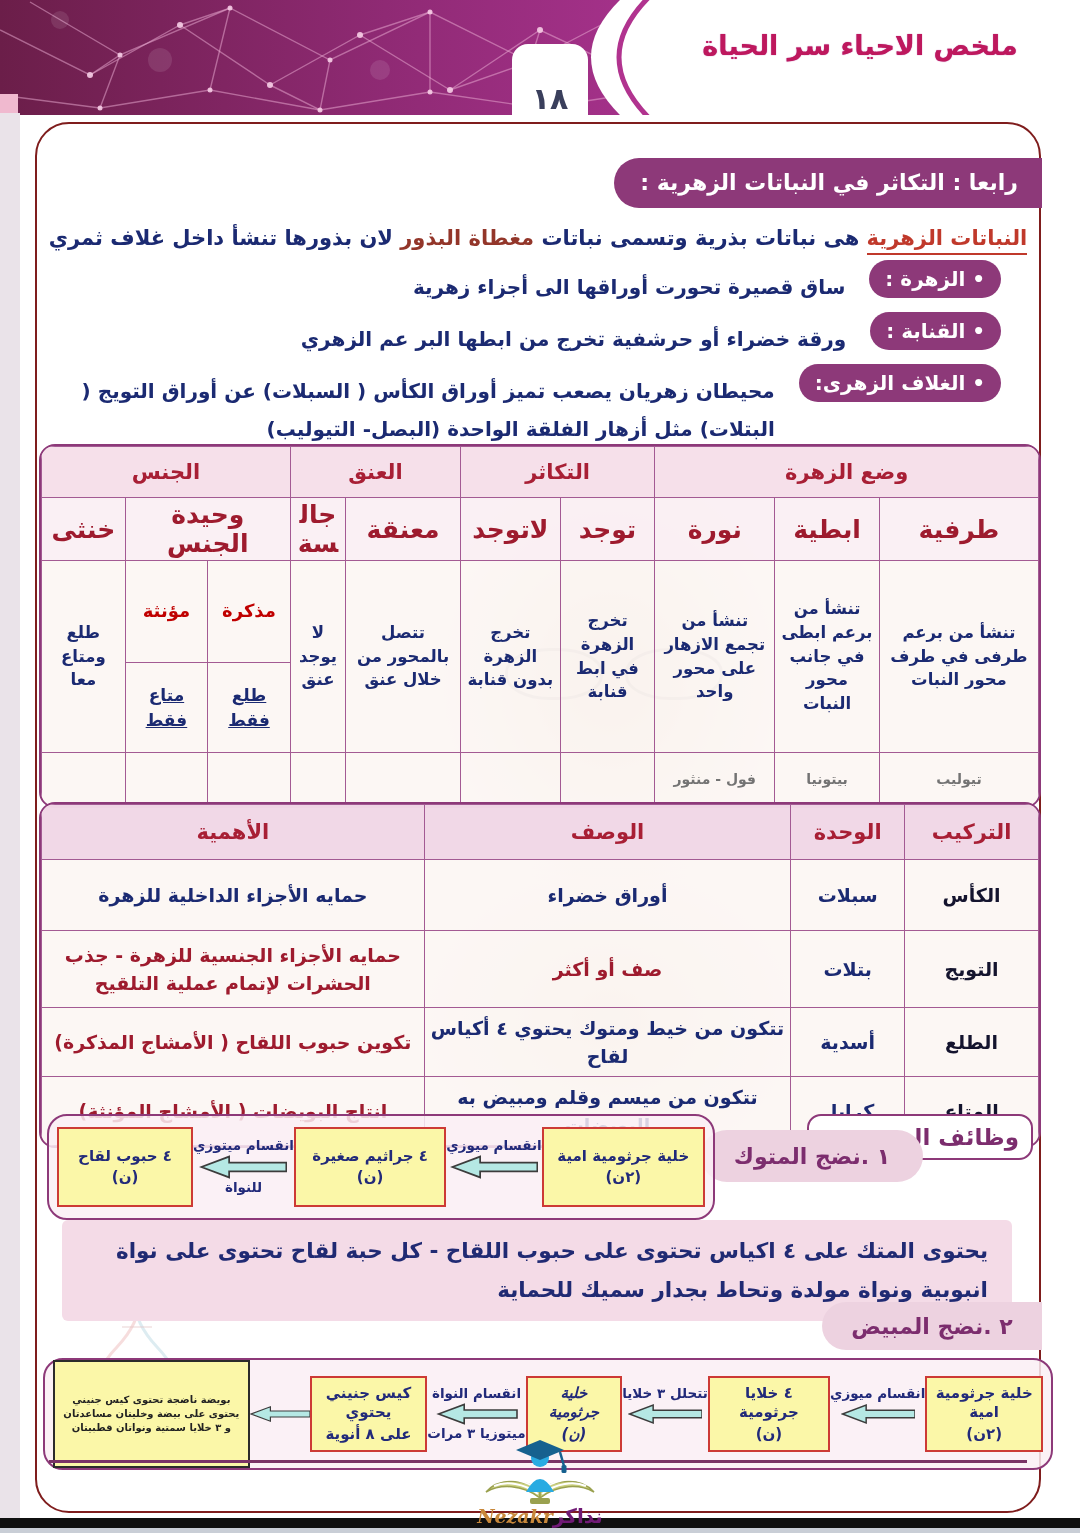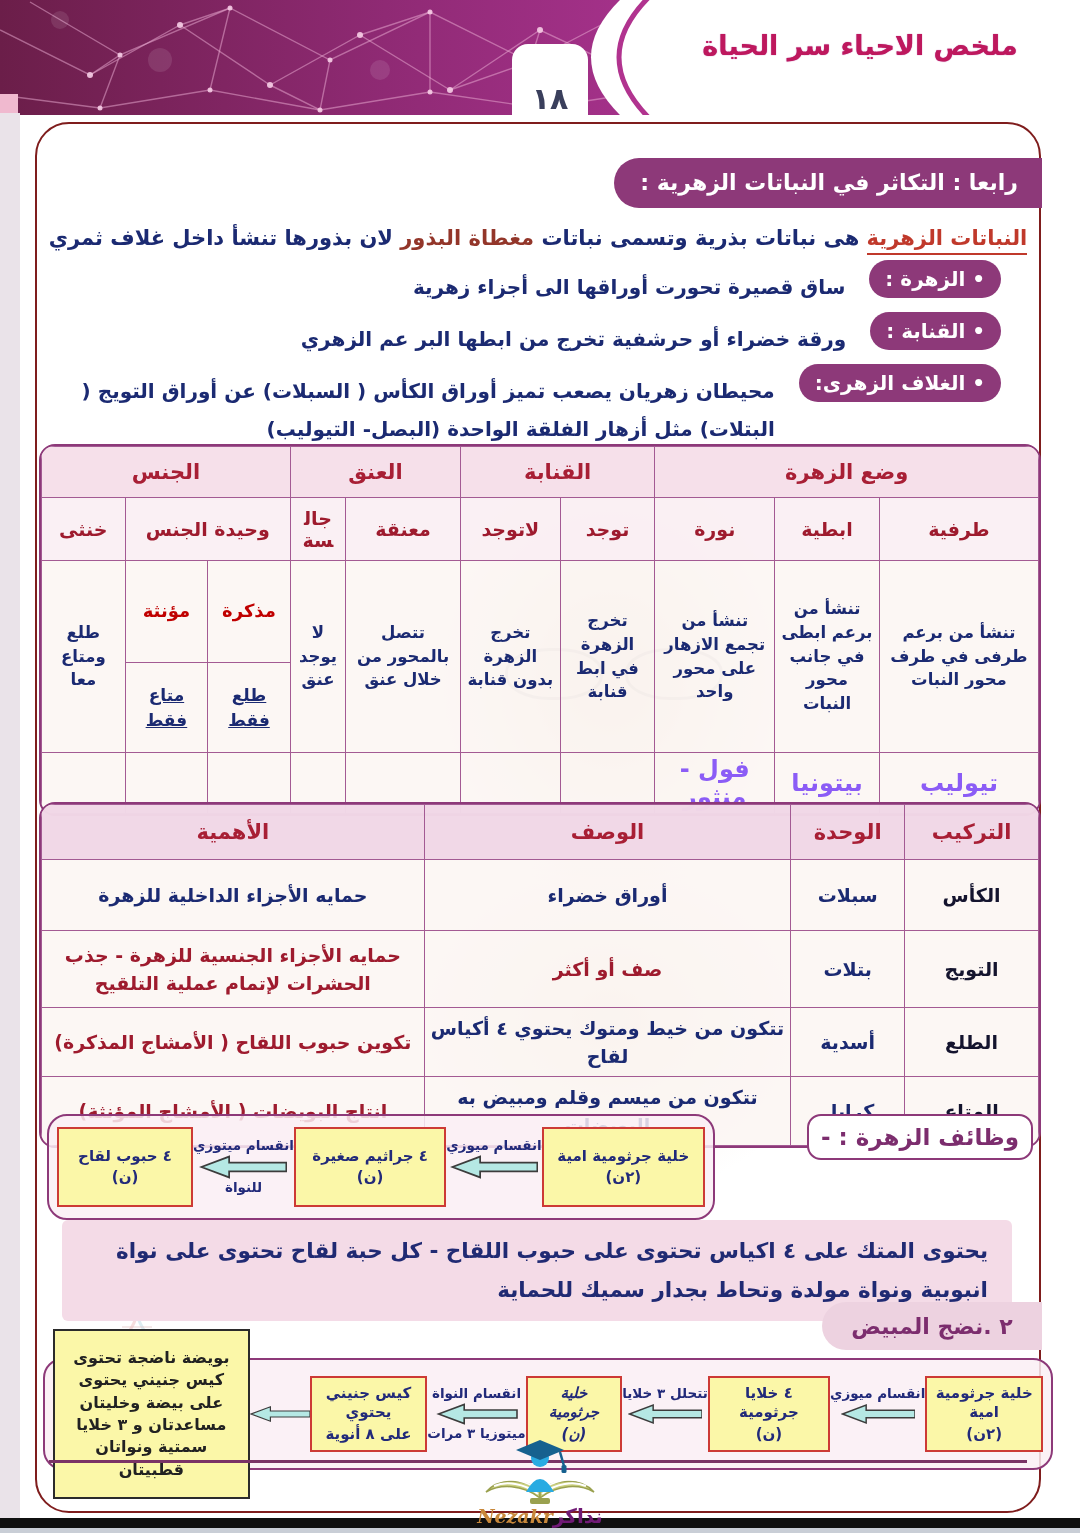--- a/index.html
+++ b/index.html
@@ -54,27 +54,27 @@
   .def3 .def-text{max-width:795px;}
 
   
   .tbl-wrap{position:absolute;border:2.5px solid #8d3979;border-radius:16px;overflow:hidden;background:rgba(251,245,241,.6);}
   table{border-collapse:collapse;table-layout:fixed;}
   td{border:1.6px solid #a35a93;text-align:center;vertical-align:middle;padding:2px 4px;word-wrap:break-word;}
 
   .t1-pos{left:2px;top:320px;width:998px;}
   .t1{width:998px;direction:rtl;}
   .t1 .grp td{height:46px;background:rgba(245,222,233,.95);color:#a81f35;font-size:21px;font-weight:bold;}
-  .t1 .sub td{height:58px;background:rgba(250,238,243,.9);color:#9e1b2e;font-size:19px;font-weight:bold;}
+  .t1 .sub td{height:58px;background:rgba(250,238,243,.9);color:#9e1b2e;font-size:25px;font-weight:bold;}
   .t1 .bod td{background:rgba(251,246,242,.55);color:#1b2a72;font-size:16.5px;font-weight:bold;line-height:1.45;}
   .t1 .r1{height:102px;}
   .t1 .r2{height:90px;}
   .t1 td.redcell{color:#c00000;font-size:18px;}
   .t1 td.uline{text-decoration:underline;font-size:17px;}
-  .t1 .ex td{height:48px;background:rgba(251,246,242,.55);color:#8b5cf6;font-size:24px;font-weight:bold;}
+  .t1 .ex td{height:48px;background:rgba(251,246,242,.55);color:#737373;font-size:14px;font-weight:bold;}
 
   .t2-pos{left:2px;top:678px;width:998px;}
   .t2{width:998px;direction:rtl;}
   .t2 .hd td{height:50px;background:rgba(240,214,230,.95);color:#a81f35;font-size:21px;font-weight:bold;}
   .t2 .bod td{background:rgba(251,246,242,.55);font-size:19px;font-weight:bold;line-height:1.5;}
   .t2 td.struct{color:#14142e;}
   .t2 td.unit{color:#1b2a72;}
   .t2 td.navy{color:#1b2a72;}
   .t2 td.dred{color:#9e1b2e;}
   .t2 .row1 td{height:66px;}
@@ -92,21 +92,21 @@
 
   .flow-wrap{position:absolute;border:2.5px solid #8d3979;border-radius:20px;background:rgba(250,238,244,.85);
     display:flex;direction:rtl;align-items:center;justify-content:space-evenly;padding:4px 8px;}
   .flow1{left:10px;top:990px;width:648px;height:94px;}
   .flow2{left:6px;top:1234px;width:990px;height:100px;justify-content:space-between;}
 
   .fbox{background:#fbf7a8;border:2.4px solid #cd3a35;color:#222a7a;font-weight:bold;font-size:15px;
     display:flex;flex-direction:column;align-items:center;justify-content:center;line-height:1.3;
     padding:5px 6px;text-align:center;}
   .fbox .l2{margin-top:2px;}
-  .fbox-final{border-color:#2b2b2b;color:#222222;font-size:16px;line-height:1.4;padding:16px 6px;}
+  .fbox-final{border-color:#2b2b2b;color:#222222;font-size:10px;line-height:1.4;padding:16px 6px;}
 
   .arr{display:flex;flex-direction:column;align-items:center;justify-content:center;
     color:#222a7a;font-weight:bold;font-size:13.5px;line-height:1.1;}
   .arr .lbl{min-height:16px;white-space:nowrap;}
   .arr svg{display:block;}
   .arr polygon{fill:#b5e8e4;stroke:#3c3c3c;stroke-width:2;}
 
   .note{position:absolute;left:25px;top:1096px;width:902px;background:#f4dbe7;border-radius:6px;
     color:#202a73;font-size:21.5px;font-weight:bold;text-align:right;direction:rtl;
     padding:12px 24px;line-height:1.8;}
@@ -240,21 +240,21 @@
             <col style="width:99px">
             <col style="width:114px">
           <col style="width:55px">
             <col style="width:82px">
             <col style="width:82px">
             <col style="width:83px">
         </colgroup>
         <tbody>
             <tr class="grp">
           <td colspan="3">وضع الزهرة</td>
-          <td colspan="2">القنابة</td>
+          <td colspan="2">التكاثر</td>
           <td colspan="2">العنق</td>
           <td colspan="3">الجنس</td>
         </tr>
         <tr class="sub">
           <td>طرفية</td>
           <td>ابطية</td>
           <td>نورة</td>
           <td>توجد</td>
           <td>لاتوجد</td>
           <td>معنقة</td>
@@ -331,20 +331,21 @@
           <td class="struct">المتاع</td>
           <td class="unit">كرابل</td>
           <td class="navy">تتكون من ميسم وقلم ومبيض به البويضات</td>
           <td class="dred">انتاج البويضات ( الأمشاج المؤنثة)</td>
         </tr>
       </tbody>
         </table>
     </div>
 
     <div class="func-label">وظائف الزهرة : -</div>
+    <div class="step-badge step1">١ .نضج المتوك</div>
 
     <div class="flow-wrap flow1">
       <div class="fbox f1-b1">
         <span>خلية جرثومية امية</span>
         <span class="l2">(٢ن)</span>
       </div>
       <div class="arr">
         <div class="lbl">انقسام ميوزي</div>
         <svg width="88" height="26" viewBox="0 0 100 30">
           <polygon points="100,10 34,10 34,3 2,15 34,27 34,20 100,20"></polygon>

